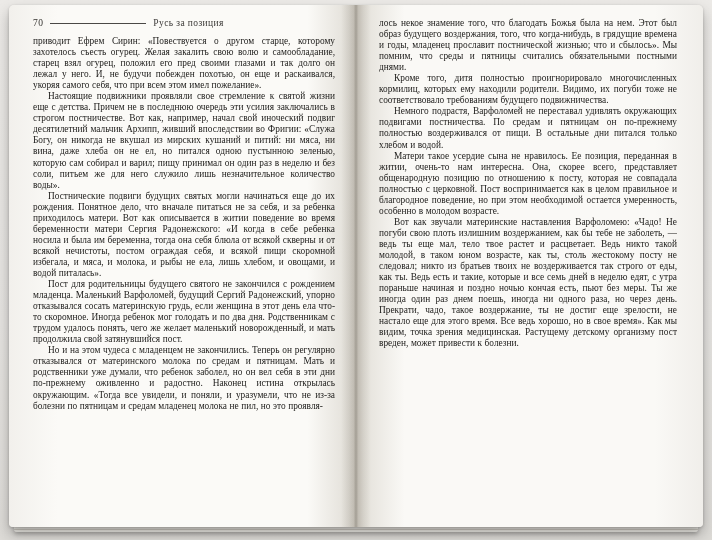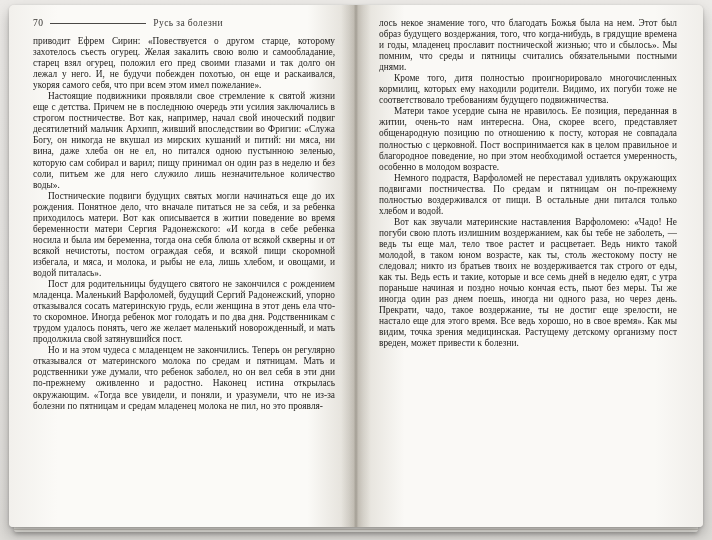--- a/index.html
+++ b/index.html
@@ -71,40 +71,40 @@
 <div class="photo">
   <div class="page-stack"></div>
 
   <div class="book">
 
     <div class="page left">
       <div class="page-inner">
         <div class="running-head">
           <span class="folio">70</span>
           <span class="head-rule"></span>
-          <span>Русь за болезни</span>
+          <span>Русь за позиция</span>
           <span class="spacer"></span>
         </div>
         <div class="body-text">
             <p class="para no-indent">приводит Ефрем Сирин: «Повествуется о другом старце, которому захотелось съесть огурец. Желая закалить свою волю и самообладание, старец взял огурец, положил его пред своими глазами и так долго он лежал у него. И, не будучи побежден похотью, он еще и раскаивался, укоряя самого себя, что при всем этом имел пожелание».</p>
             <p class="para">Настоящие подвижники проявляли свое стремление к святой жизни еще с детства. Причем не в последнюю очередь эти усилия заключались в строгом постничестве. Вот как, например, начал свой иноческий подвиг десятилетний мальчик Архипп, живший впоследствии во Фригии: «Служа Богу, он никогда не вкушал из мирских кушаний и питий: ни мяса, ни вина, даже хлеба он не ел, но питался одною пустынною зеленью, которую сам собирал и варил; пищу принимал он один раз в неделю и без соли, питьем же для него служило лишь незначительное количество воды».</p>
             <p class="para">Постнические подвиги будущих святых могли начинаться еще до их рождения. Понятное дело, что вначале питаться не за себя, и за ребенка приходилось матери. Вот как описывается в житии поведение во время беременности матери Сергия Радонежского: «И когда в себе ребенка носила и была им беременна, тогда она себя блюла от всякой скверны и от всякой нечистоты, постом ограждая себя, и всякой пищи скоромной избегала, и мяса, и молока, и рыбы не ела, лишь хлебом, и овощами, и водой питалась».</p>
             <p class="para">Пост для родительницы будущего святого не закончился с рождением младенца. Маленький Варфоломей, будущий Сергий Радонежский, упорно отказывался сосать материнскую грудь, если женщина в этот день ела что-то скоромное. Иногда ребенок мог голодать и по два дня. Родственникам с трудом удалось понять, чего же желает маленький новорожденный, и мать продолжила свой затянувшийся пост.</p>
             <p class="para">Но и на этом чудеса с младенцем не закончились. Теперь он регулярно отказывался от материнского молока по средам и пятницам. Мать и родственники уже думали, что ребенок заболел, но он вел себя в эти дни по-прежнему оживленно и радостно. Наконец истина открылась окружающим. «Тогда все увидели, и поняли, и уразумели, что не из-за болезни по пятницам и средам младенец молока не пил, но это проявля-</p>
           </div>
       </div>
     </div>
 
     <div class="page right">
       <div class="page-inner">
         <div class="body-text">
             <p class="para no-indent">лось некое знамение того, что благодать Божья была на нем. Этот был образ будущего воздержания, того, что когда-нибудь, в грядущие времена и годы, младенец прославит постнической жизнью; что и сбылось». Мы помним, что среды и пятницы считались обязательными постными днями.</p>
             <p class="para">Кроме того, дитя полностью проигнорировало многочисленных кормилиц, которых ему находили родители. Видимо, их погуби тоже не соответствовало требованиям будущего подвижничества.</p>
+            <p class="para">Немного подрастя, Варфоломей не переставал удивлять окружающих подвигами постничества. По средам и пятницам он по-прежнему полностью воздерживался от пищи. В остальные дни питался только хлебом и водой.</p>
             <p class="para">Матери такое усердие сына не нравилось. Ее позиция, переданная в житии, очень-то нам интересна. Она, скорее всего, представляет общенародную позицию по отношению к посту, которая не совпадала полностью с церковной. Пост воспринимается как в целом правильное и благородное поведение, но при этом необходимой остается умеренность, особенно в молодом возрасте.</p>
-            <p class="para">Немного подрастя, Варфоломей не переставал удивлять окружающих подвигами постничества. По средам и пятницам он по-прежнему полностью воздерживался от пищи. В остальные дни питался только хлебом и водой.</p>
             <p class="para">Вот как звучали материнские наставления Варфоломею: «Чадо! Не погуби свою плоть излишним воздержанием, как бы тебе не заболеть, — ведь ты еще мал, тело твое растет и расцветает. Ведь никто такой молодой, в таком юном возрасте, как ты, столь жестокому посту не следовал; никто из братьев твоих не воздерживается так строго от еды, как ты. Ведь есть и такие, которые и все семь дней в неделю едят, с утра пораньше начиная и поздно ночью кончая есть, пьют без меры. Ты же иногда один раз днем поешь, иногда ни одного раза, но через день. Прекрати, чадо, такое воздержание, ты не достиг еще зрелости, не настало еще для этого время. Все ведь хорошо, но в свое время». Как мы видим, точка зрения медицинская. Растущему детскому организму пост вреден, может привести к болезни.</p>
           </div>
       </div>
     </div>
 
     <div class="gutter"></div>
   </div>
 </div>
 
 </body></html>

